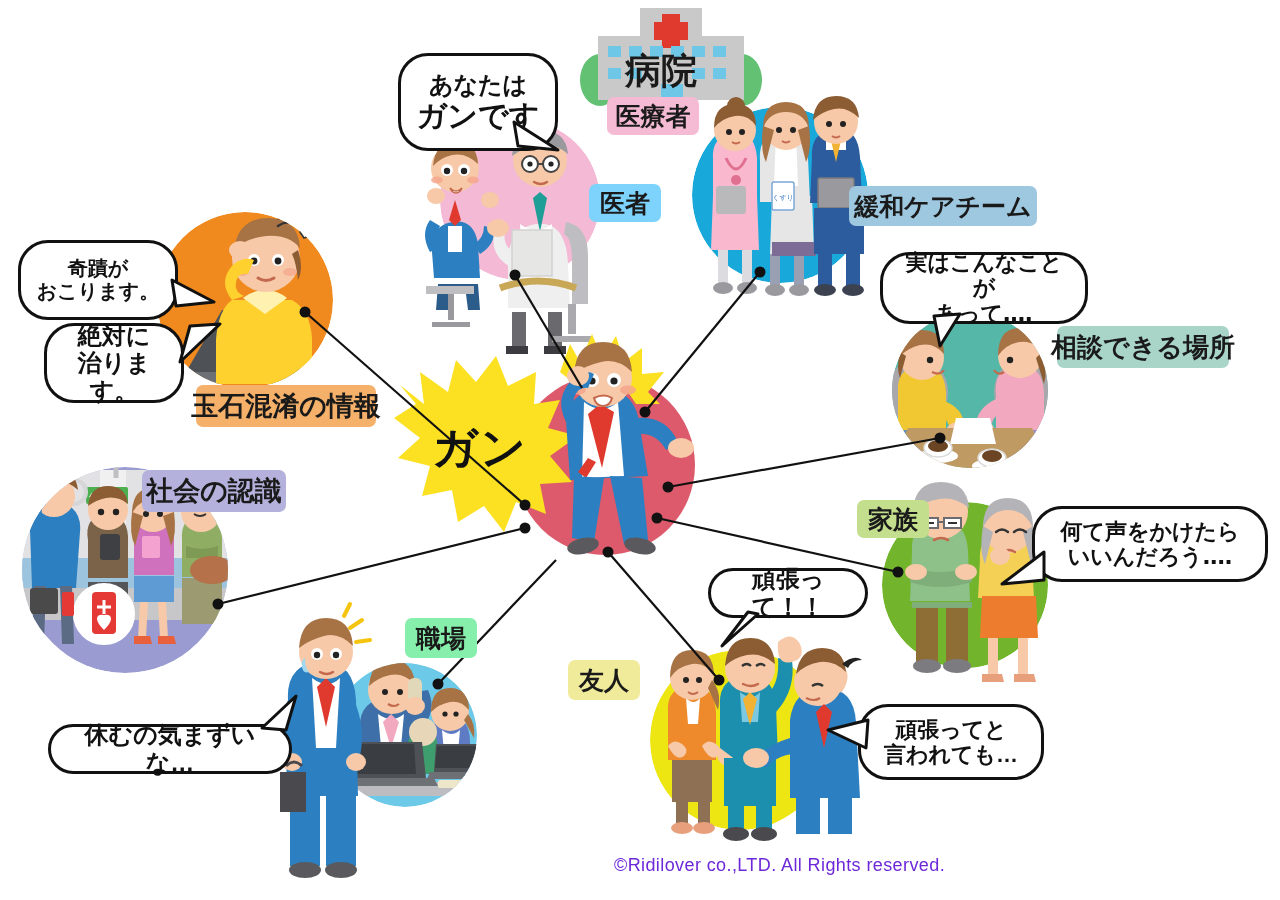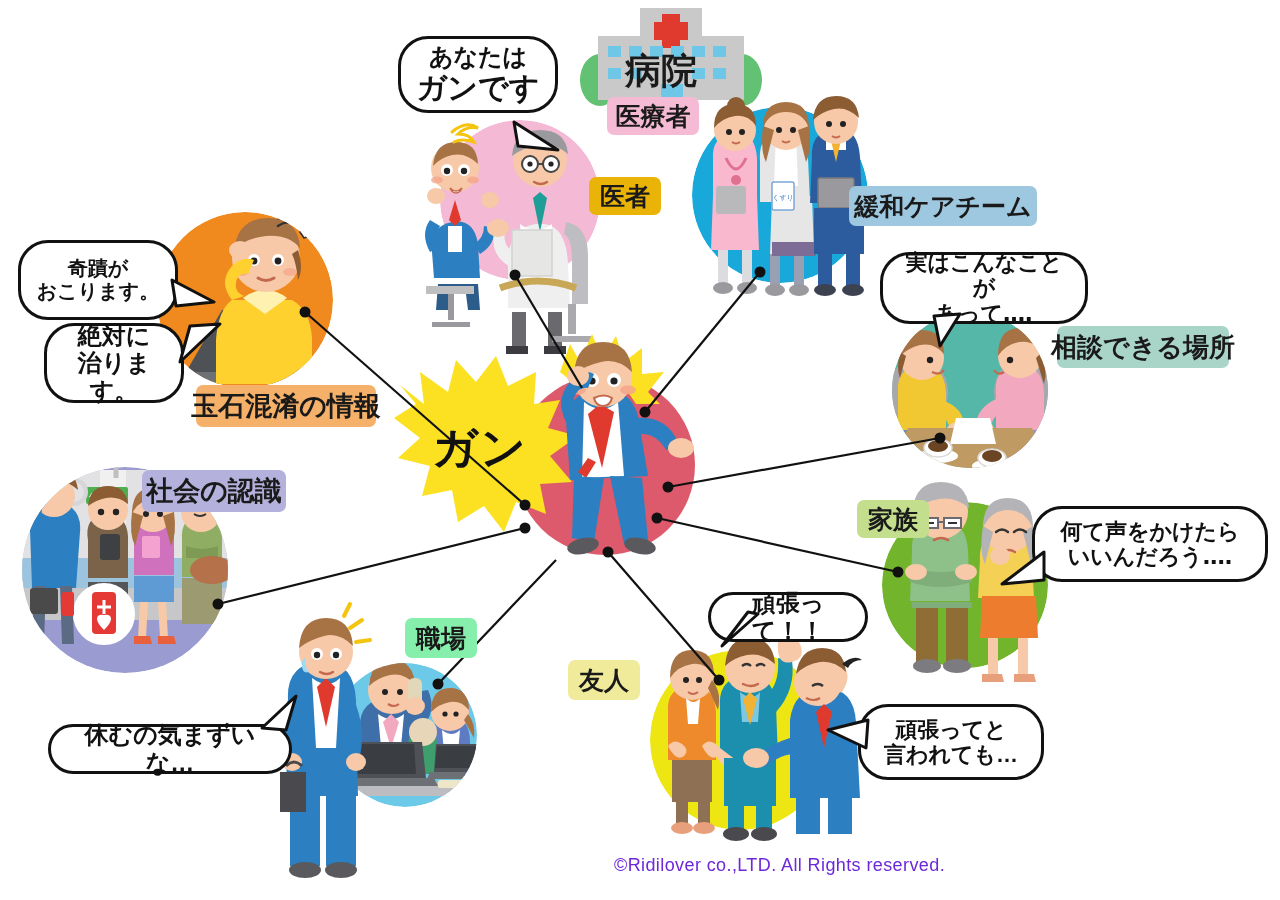--- a/index.html
+++ b/index.html
@@ -544,21 +544,21 @@
       <circle cx="438" cy="684" r="5.5"></circle>
     </g>
   </svg>
 
   <div id="burst-label" style="left:415px;top:418px;width:130px;text-align:center;font-size:45px;">ガン</div>
 
   <div class="chip" style="left:613px;top:48px;width:96px;height:46px;font-size:36px;background:transparent;">病院</div>
 
   <div class="chip" style="left:607px;top:97px;width:92px;height:38px;font-size:25px;background:#F6BBD4;">医療者</div>
 
-  <div class="chip" style="left:589px;top:177px;width:72px;height:38px;font-size:25px;background:#eab308;">医者</div>
+  <div class="chip" style="left:589px;top:184px;width:72px;height:38px;font-size:25px;background:#7dd3fc;">医者</div>
 
   <div class="chip" style="left:849px;top:186px;width:188px;height:40px;font-size:25px;background:#9EC8E0;">緩和ケアチーム</div>
 
   <div class="chip" style="left:1057px;top:326px;width:172px;height:42px;font-size:26px;background:#A8D5C8;">相談できる場所</div>
 
   <div class="chip" style="left:857px;top:500px;width:72px;height:38px;font-size:25px;background:#C3DE8C;">家族</div>
 
   <div class="chip" style="left:568px;top:660px;width:72px;height:40px;font-size:25px;background:#F0EB9B;">友人</div>
 
   <div class="chip" style="left:405px;top:618px;width:72px;height:40px;font-size:25px;background:#86efac;">職場</div>
@@ -576,21 +576,21 @@
   </svg>
 
   <div class="bubble" style="left:44px;top:323px;width:140px;height:80px;font-size:24px;flex-direction:column;">
     <span>絶対に</span>
     <span>治ります。</span>
   </div>
   <svg class="tail" style="left:176px;top:320px;width:48px;height:46px;" viewBox="0 0 48 46">
     <path d="M4 42 L44 4 L14 6 Z" fill="#fff" stroke="#111" stroke-width="3" stroke-linejoin="round"></path>
   </svg>
 
-  <div class="bubble" style="left:398px;top:36px;width:160px;height:77px;font-size:24px;flex-direction:column;">
+  <div class="bubble" style="left:398px;top:53px;width:160px;height:98px;font-size:24px;flex-direction:column;">
     <span>あなたは</span>
     <span style="font-size:30px;letter-spacing:0px;">ガンです</span>
   </div>
   <svg class="tail" style="left:512px;top:118px;width:50px;height:46px;" viewBox="0 0 50 46">
     <path d="M2 4 L46 32 L6 28 Z" fill="#fff" stroke="#111" stroke-width="3" stroke-linejoin="round"></path>
   </svg>
 
   <div class="bubble" style="left:880px;top:252px;width:208px;height:72px;font-size:22px;flex-direction:column;">
     <span>実はこんなことが</span>
     <span>あって‥‥</span>
@@ -600,21 +600,21 @@
   </svg>
 
   <div class="bubble" style="left:1032px;top:506px;width:236px;height:76px;font-size:22px;flex-direction:column;">
     <span>何て声をかけたら</span>
     <span>いいんだろう‥‥</span>
   </div>
   <svg class="tail" style="left:1000px;top:548px;width:46px;height:44px;" viewBox="0 0 46 44">
     <path d="M44 4 L44 32 L2 36 Z" fill="#fff" stroke="#111" stroke-width="3" stroke-linejoin="round"></path>
   </svg>
 
-  <div class="bubble" style="left:708px;top:568px;width:160px;height:50px;font-size:24px;margin-top:24px;">
+  <div class="bubble" style="left:708px;top:568px;width:160px;height:50px;font-size:24px;">
     <span>頑張って！！</span>
   </div>
   <svg class="tail" style="left:718px;top:610px;width:44px;height:44px;" viewBox="0 0 44 44">
     <path d="M30 2 L40 4 L4 36 Z" fill="#fff" stroke="#111" stroke-width="3" stroke-linejoin="round"></path>
   </svg>
 
   <div class="bubble" style="left:858px;top:704px;width:186px;height:76px;font-size:22px;flex-direction:column;">
     <span>頑張ってと</span>
     <span>言われても…</span>
   </div>

